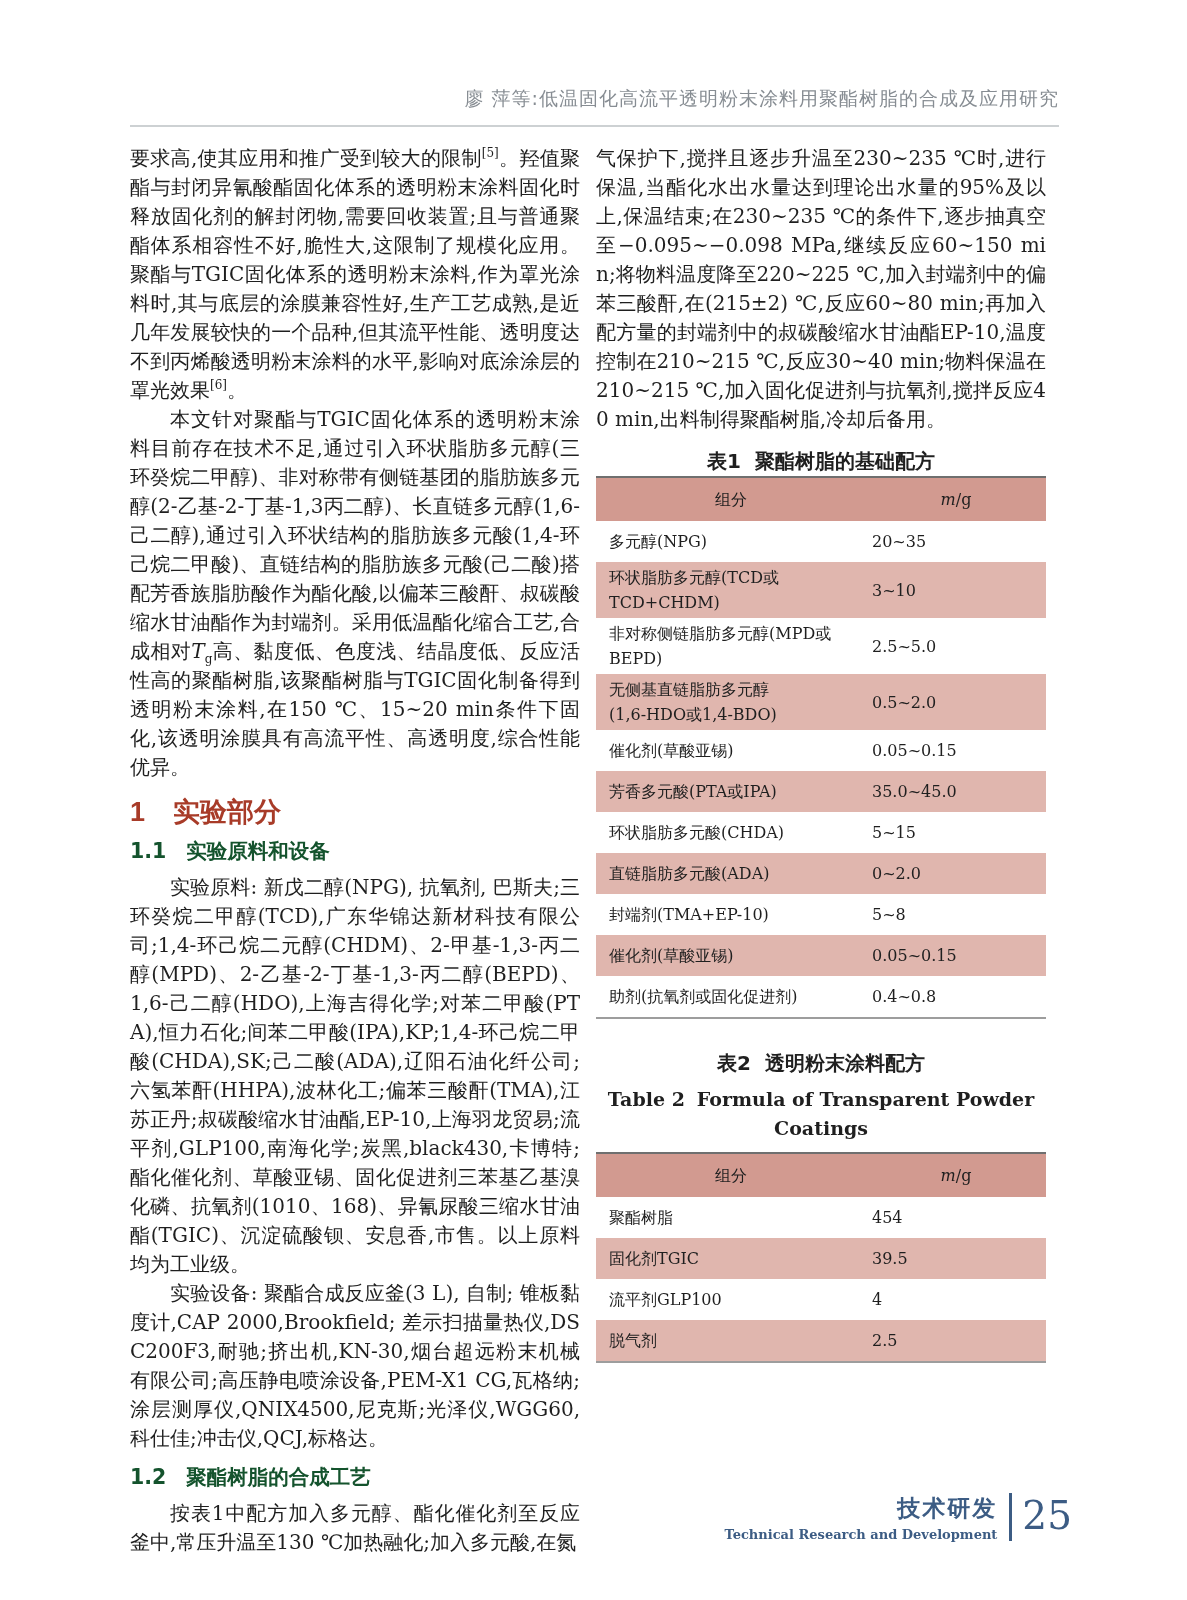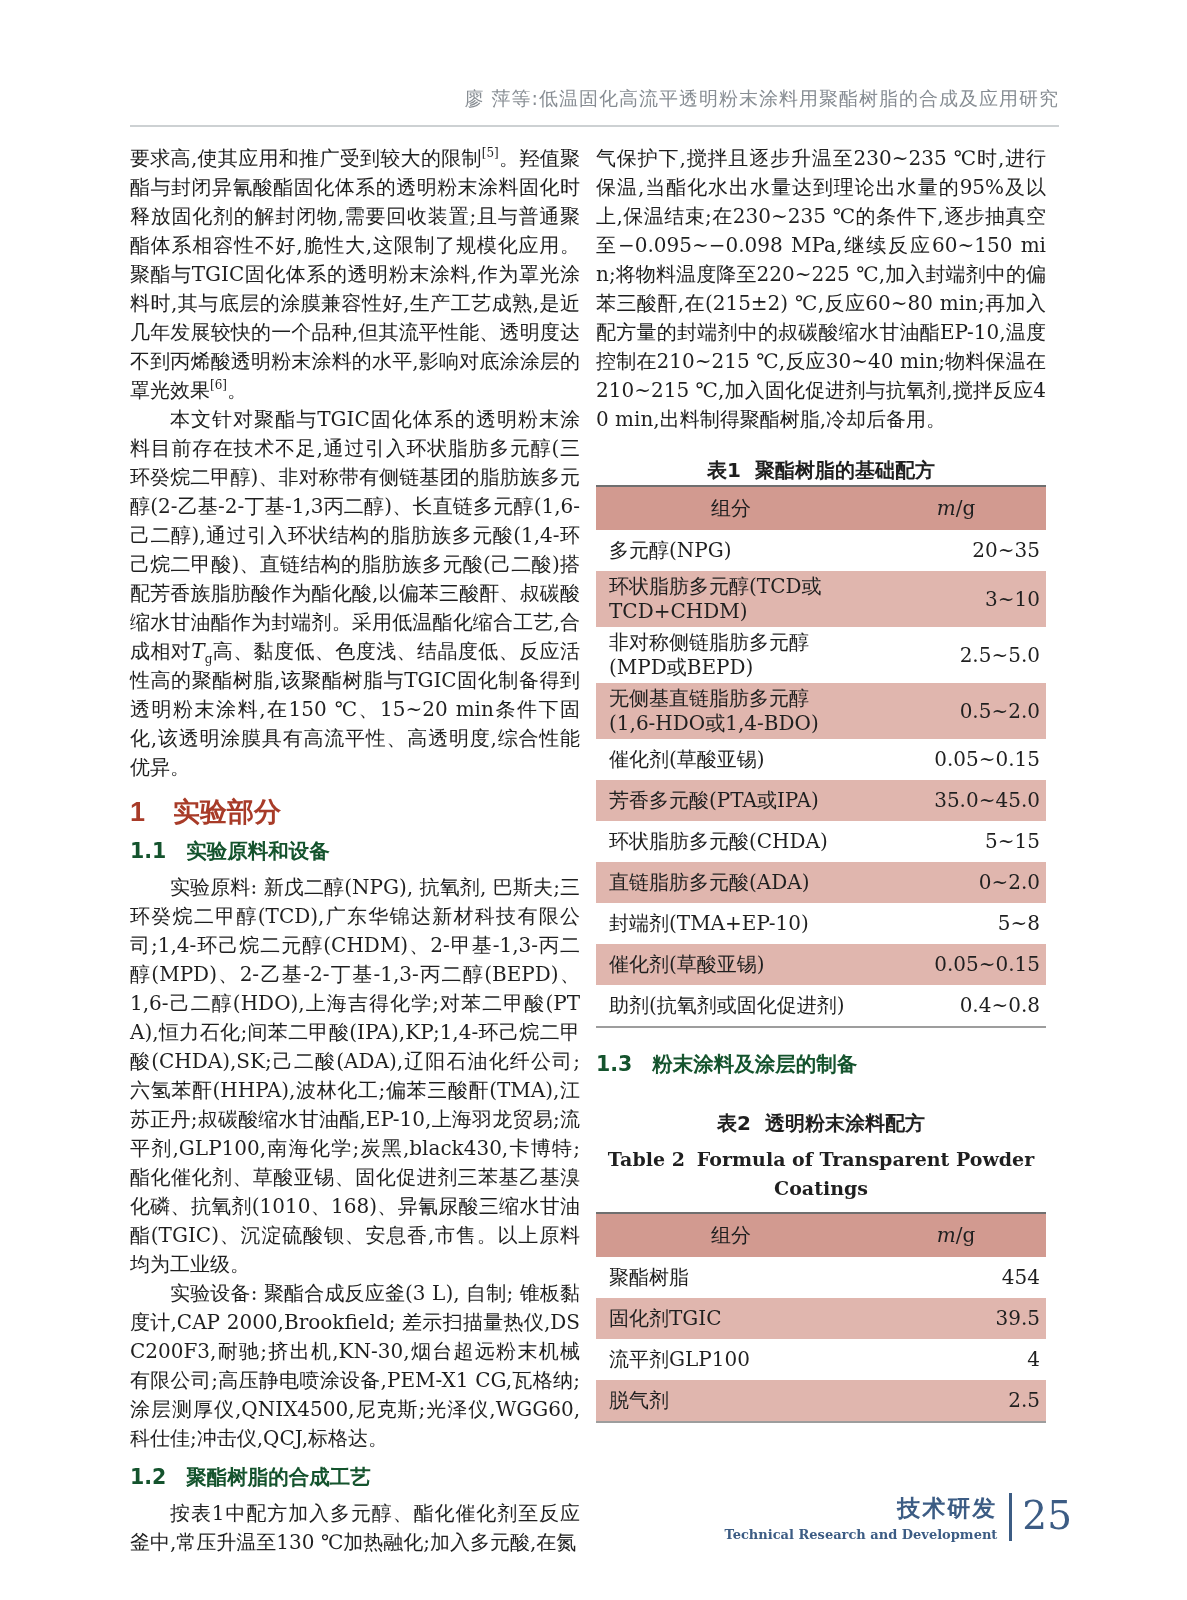--- a/index.html
+++ b/index.html
@@ -30,42 +30,42 @@
   .sec-h1 .num { margin-right:28px; }
   .sec-h2 {
     font-family:"DejaVu Sans","Liberation Sans",sans-serif;
     color:#14532d; font-weight:bold; font-size:20.5px;
     margin:10px 0 7px 0; text-align:left;
   }
   .sec-h2 .num { margin-right:20px; }
 
   .tbl-cap-zh {
     text-align:center; font-family:"DejaVu Sans","Liberation Sans",sans-serif;
-    font-weight:bold; font-size:20px; margin-top:22px;
+    font-weight:bold; font-size:20px; margin-top:13px;
   }
   .tbl-cap-zh .cap-label { margin-right:14px; }
   .tbl-cap-en {
     text-align:center; font-weight:bold; font-size:19px;
     margin-top:7px; margin-bottom:9px;
   }
   .tbl-cap-en .cap-label { margin-right:12px; }
 
   table.formula {
-    width:100%; border-collapse:collapse; font-size:20px;
+    width:100%; border-collapse:collapse; font-size:16px;
     border-top:2px solid #6f6f6f; border-bottom:2px solid #9d9d9d;
     line-height:25px;
   }
   table.formula thead th {
     background:#d29a90; font-weight:normal; height:39px;
     text-align:center; padding:2px 6px;
   }
   table.formula tbody tr:nth-child(even) { background:#e0b6ae; }
   table.formula td { height:35px; padding:3px 6px; }
   table.formula td.lbl { text-align:left; padding-left:13px; }
-  table.formula td.val { text-align:right; width:168px; }
+  table.formula td.val { text-align:left; width:168px; }
 
   .footer { position:absolute; right:115px; bottom:58px; display:flex; }
   .f-left { text-align:right; color:#3c5c84; }
   .f-zh {
     font-family:"DejaVu Sans","Liberation Sans",sans-serif;
     font-weight:bold; font-size:23px; letter-spacing:2px;
   }
   .f-en { font-size:13px; font-weight:bold; margin-top:3px; }
   .f-bar { width:3px; height:48px; background:#3c5c84; margin:0 10px 0 12px; }
   .f-page { font-size:39px; color:#3c5c84; }
@@ -153,21 +153,20 @@
               <td class="lbl">催化剂(草酸亚锡)</td>
               <td class="val">0.05~0.15</td>
             </tr>
           <tr>
               <td class="lbl">助剂(抗氧剂或固化促进剂)</td>
               <td class="val">0.4~0.8</td>
             </tr>
         </tbody>
       </table>
 
-      <div class="sec-h2" style="margin-top:22px;"><span class="num">1.3</span><span>粉末涂料及涂层的制备</span></div>
 
 
       <div class="tbl-cap-zh" style="margin-top:30px;"><span class="cap-label">表2</span><span>透明粉末涂料配方</span></div>
       <div class="tbl-cap-en"><span class="cap-label">Table 2</span><span>Formula of Transparent Powder Coatings</span></div>
 
       <table class="formula">
         <thead>
           <tr>
             <th>组分</th>
             <th><span class="it">m</span><span>/g</span></th>

